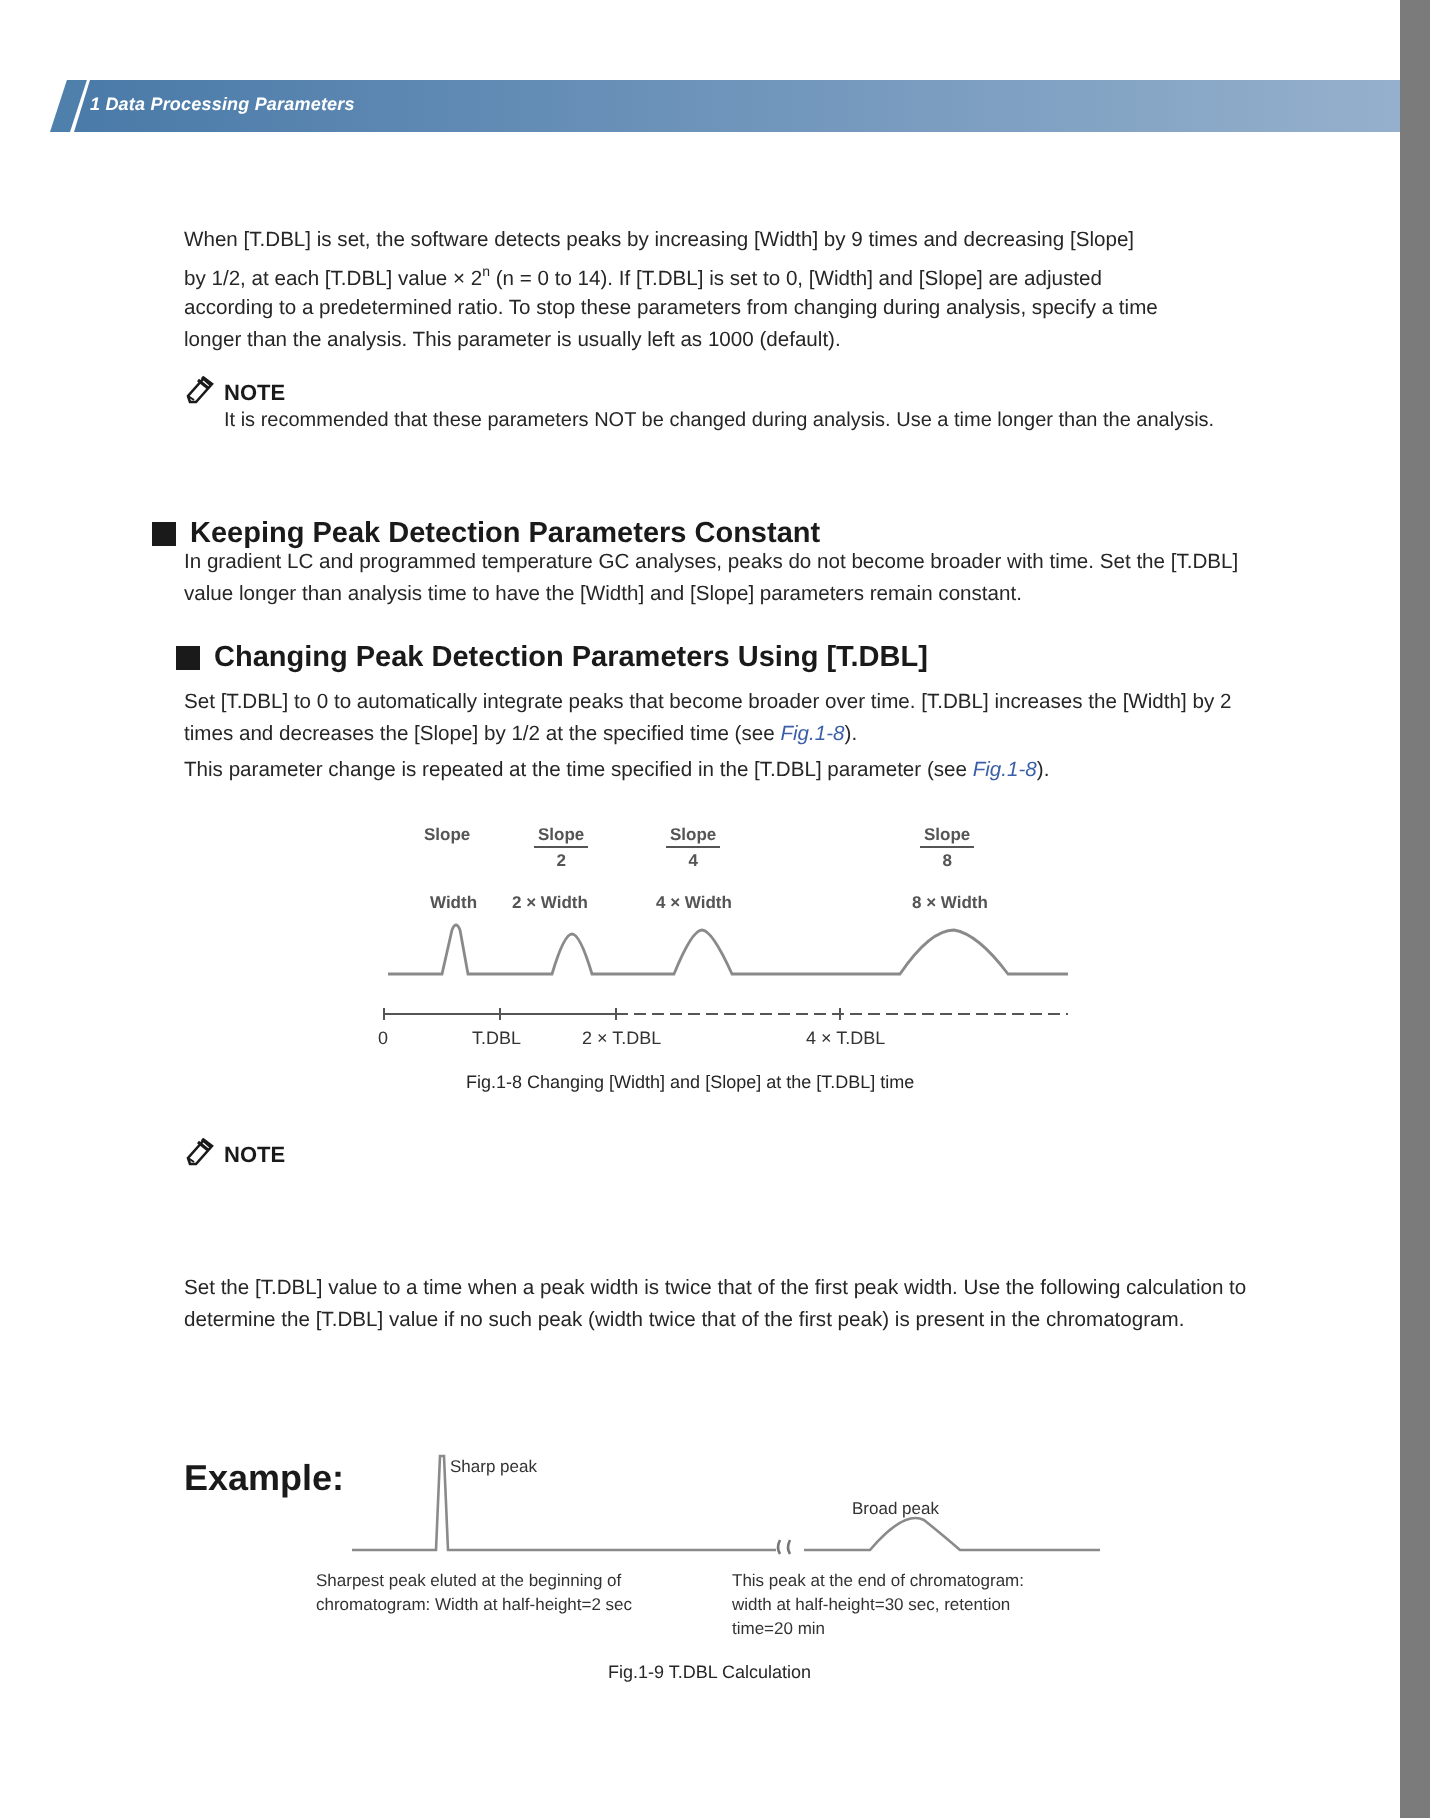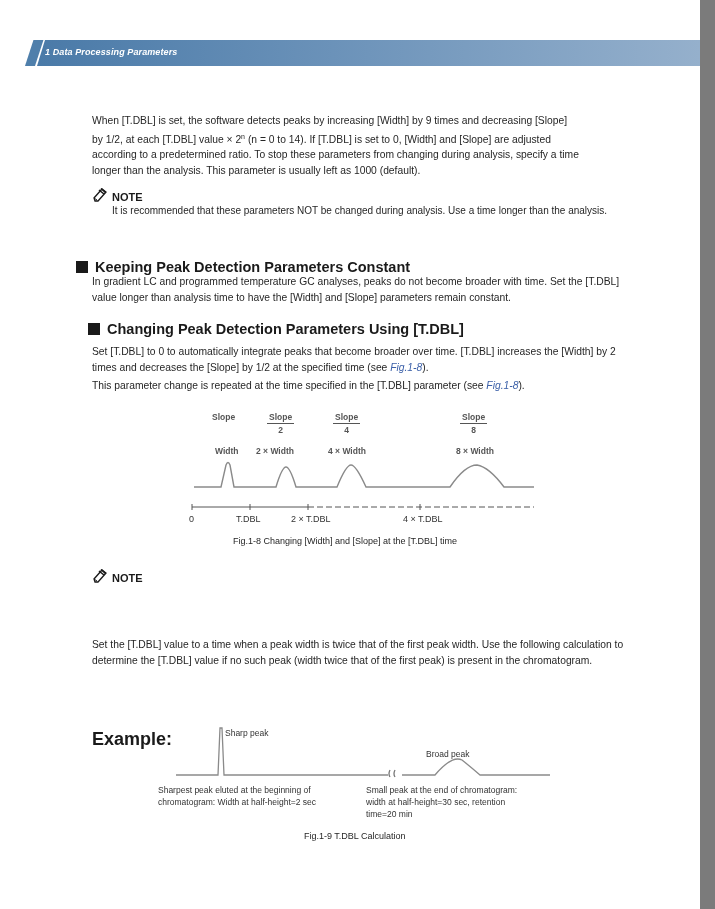--- a/index.html
+++ b/index.html
@@ -150,21 +150,21 @@
         <path d="M240 50 q-2 4 0 7 M245 50 q-2 4 0 7" stroke="#777"></path>
       </g>
     </svg>
     <div class="small" style="left:225px; top:727px;">Sharp peak</div>
     <div class="small" style="left:426px; top:748px;">Broad peak</div>
     <div class="small" style="left:158px; top:784px;">
       <div>Sharpest peak eluted at the beginning of</div>
       <div>chromatogram: Width at half-height=2 sec</div>
     </div>
     <div class="small" style="left:366px; top:784px;">
-      <div>Small peak at the end of chromatogram:</div>
+      <div>This peak at the end of chromatogram:</div>
       <div>width at half-height=30 sec, retention</div>
       <div>time=20 min</div>
     </div>
     <div class="caption" style="left:304px; top:831px;">Fig.1-9 T.DBL Calculation</div>
   </div>
 
 </div>
 
 <div class="side-bar"></div>
 

